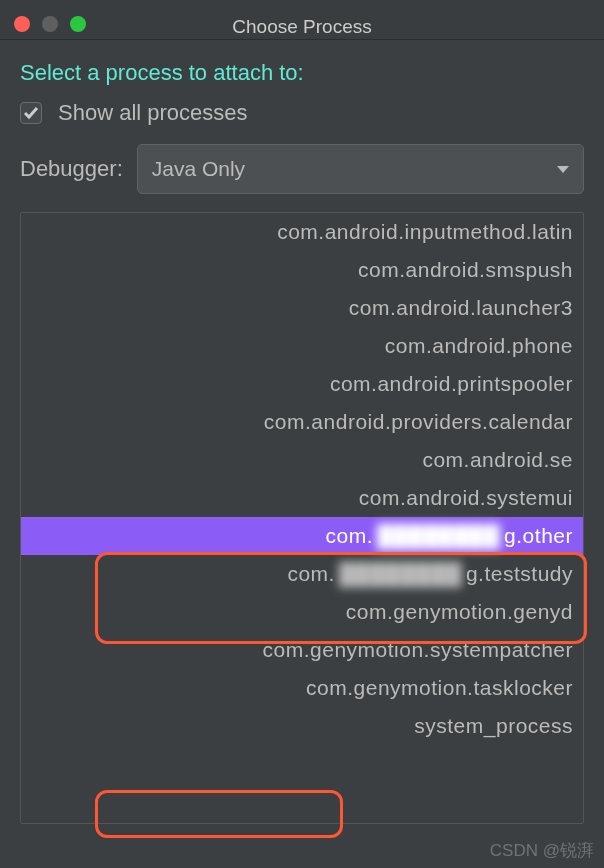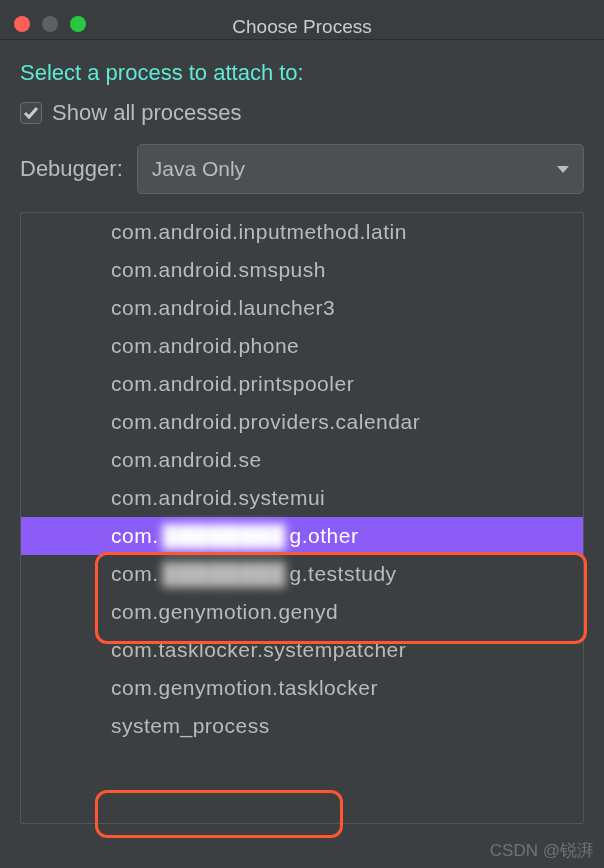--- a/index.html
+++ b/index.html
@@ -49,21 +49,21 @@
       padding: 20px 20px 10px 20px;
     }
     .prompt-text {
       font-size: 22px;
       color: #5eead4;
       margin-bottom: 14px;
     }
     .checkbox-row {
       display: flex;
       align-items: center;
-      gap: 10px;
+      gap: 16px;
       margin-bottom: 18px;
     }
     .checkbox {
       width: 22px;
       height: 22px;
       background: #43494a;
       border: 1px solid #6b6b6b;
       border-radius: 4px;
       display: flex;
       align-items: center;
@@ -124,20 +124,21 @@
     }
     .process-item {
       padding: 4px 10px 4px 90px;
       font-size: 21px;
       color: #bbbbbb;
       white-space: nowrap;
       height: 38px;
       line-height: 30px;
       font-family: -apple-system, "Helvetica Neue", sans-serif;
       letter-spacing: 0.5px;
+      text-align: right;
     }
     .process-item.selected {
       background: #8b5cf6;
       color: #ffffff;
     }
     .highlight-box {
       position: absolute;
       border: 3px solid #ff5733;
       border-radius: 12px;
       pointer-events: none;
@@ -205,21 +206,21 @@
       <div class="process-item">com.android.smspush</div>
       <div class="process-item">com.android.launcher3</div>
       <div class="process-item">com.android.phone</div>
       <div class="process-item">com.android.printspooler</div>
       <div class="process-item">com.android.providers.calendar</div>
       <div class="process-item">com.android.se</div>
       <div class="process-item">com.android.systemui</div>
       <div class="process-item selected"><span>com.</span><span class="blur-text">████████</span><span>g.other</span></div>
       <div class="process-item"><span>com.</span><span class="blur-text">████████</span><span>g.teststudy</span></div>
       <div class="process-item">com.genymotion.genyd</div>
-      <div class="process-item">com.tasklocker.systempatcher</div>
+      <div class="process-item">com.genymotion.systempatcher</div>
       <div class="process-item">com.genymotion.tasklocker</div>
       <div class="process-item">system_process</div>
     </div>
 </div>
 
 <div class="highlight-box highlight-1"></div>
 <div class="highlight-box highlight-2"></div>
 
 <div class="watermark">CSDN @锐湃</div>
 

